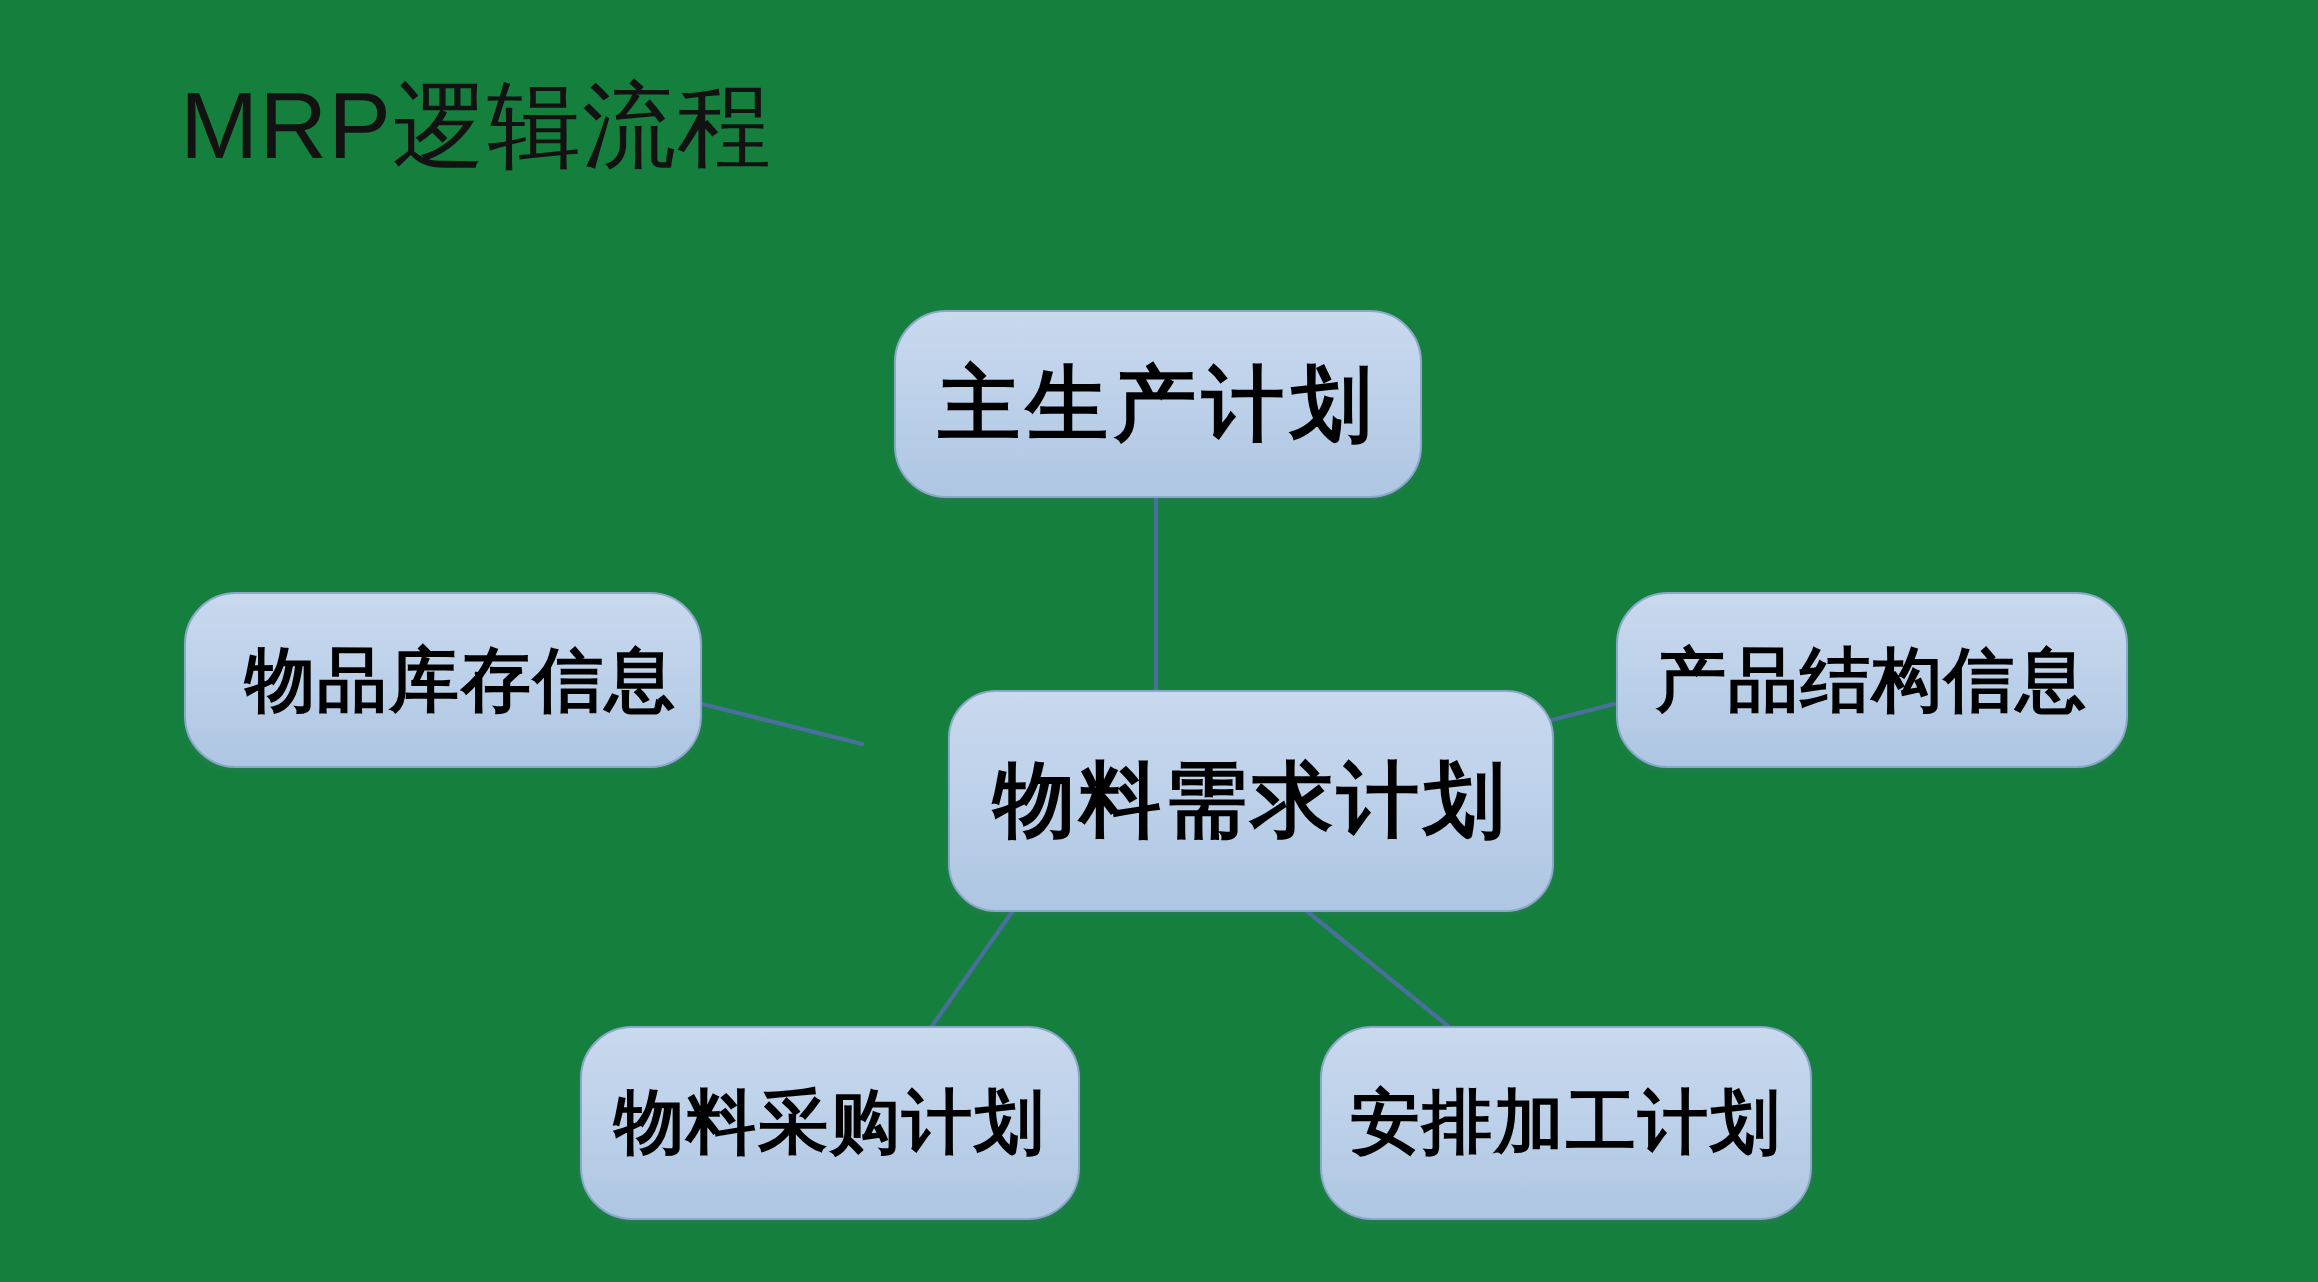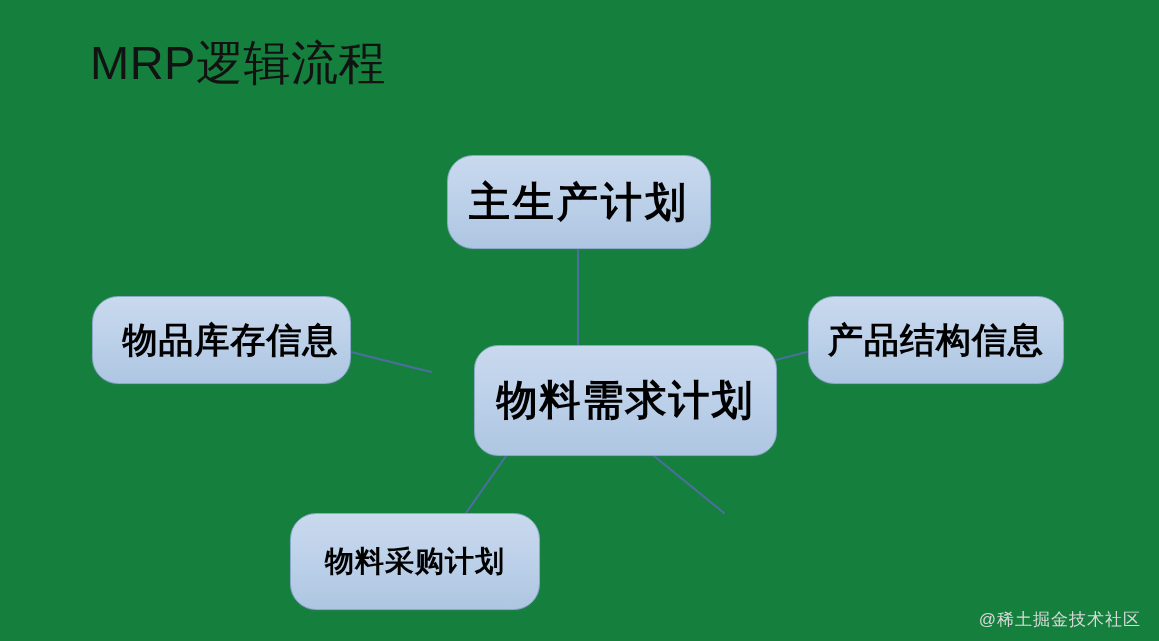--- a/index.html
+++ b/index.html
@@ -69,21 +69,21 @@
   #node-inventory .node-label { font-size: 35px; letter-spacing: 1px; }
 
   #node-bom {
     left: 808px; top: 296px; width: 256px; height: 88px;
   }
   #node-bom .node-label { font-size: 35px; letter-spacing: 1px; }
 
   #node-purchase {
     left: 290px; top: 513px; width: 250px; height: 97px;
   }
-  #node-purchase .node-label { font-size: 29px; letter-spacing: 1px; }
+  #node-purchase .node-label { font-size: 35px; letter-spacing: 1px; }
 
   #node-processing {
     left: 660px; top: 513px; width: 246px; height: 97px;
   }
   #node-processing .node-label { font-size: 35px; letter-spacing: 1px; }
 
   #watermark {
     position: absolute;
     right: 18px;
     bottom: 10px;
@@ -123,16 +123,18 @@
   </div>
 
   <div class="node" id="node-bom">
     <span class="node-label">产品结构信息</span>
   </div>
 
   <div class="node" id="node-purchase">
     <span class="node-label">物料采购计划</span>
   </div>
 
+  <div class="node" id="node-processing">
+    <span class="node-label">安排加工计划</span>
+  </div>
 
-  <div id="watermark">@稀土掘金技术社区</div>
 
 </div>
 
 </body></html>

